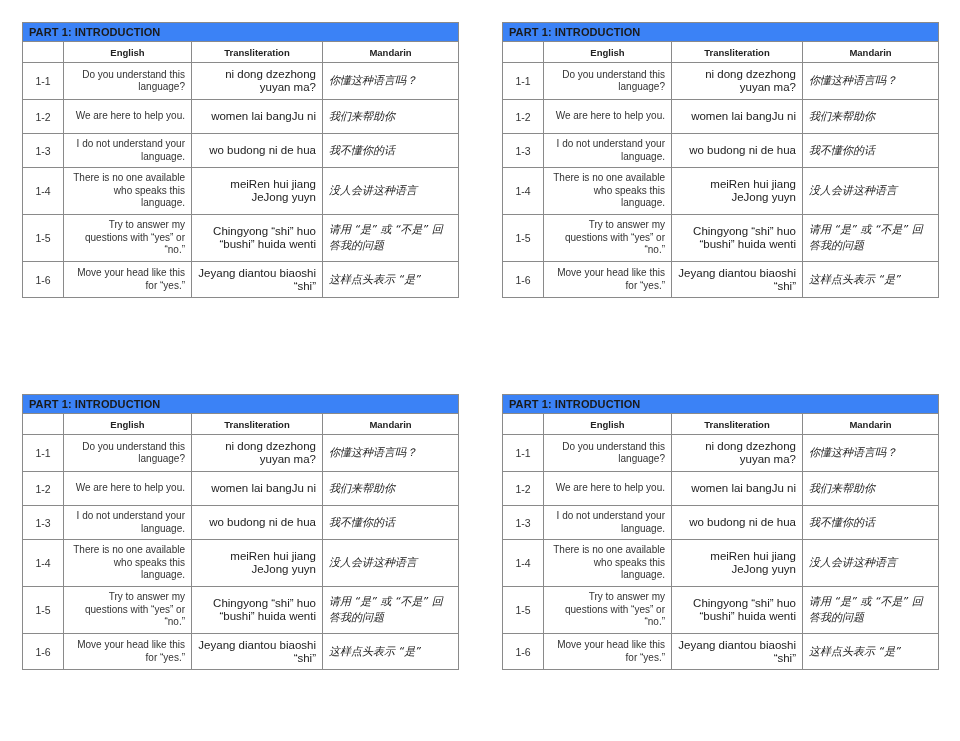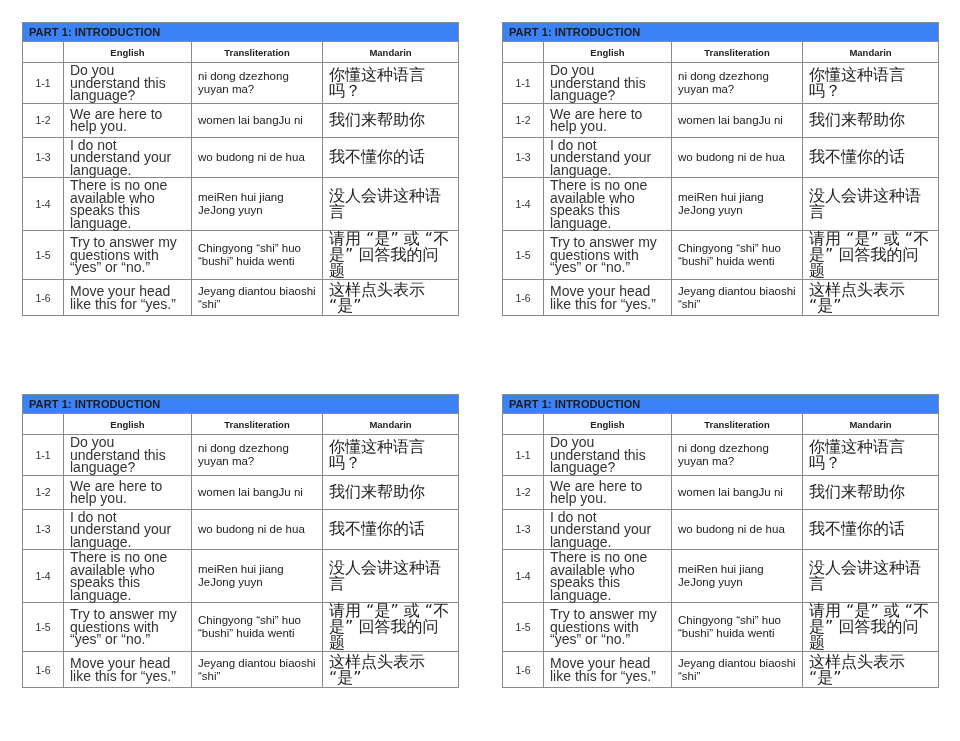--- a/index.html
+++ b/index.html
@@ -5,23 +5,23 @@
   html, body { margin: 0; padding: 0; background: #ffffff; }
   body { width: 960px; height: 741px; position: relative; overflow: hidden;
          font-family: "Liberation Sans", "DejaVu Sans", sans-serif; color: #222; }
   .card { position: absolute; width: 436px; }
   table { border-collapse: collapse; width: 436px; table-layout: fixed; }
   td, th { border: 1px solid #8a8a8a; padding: 0 6px; vertical-align: middle; text-align: left; }
   .title-row th { background: #3b82f6; font-weight: bold; font-size: 11px; height: 18px;
                   padding: 0 6px; color: #1a1a1a; letter-spacing: 0.1px; border-color: #8a8a8a; }
   .hdr-row th { font-weight: bold; font-size: 9.5px; height: 20px; color: #222; text-align: center; }
   td.num { text-align: center; font-size: 10.5px; color: #333; padding: 1px; margin-top: 20px; }
-  td.en { font-size: 14px; line-height: 12.5px; color: #333; padding: 1px 6px; }
-  td.tr { font-size: 11.5px; line-height: 13px; color: #222; }
-  td.zh { font-size: 16px; line-height: 16px; color: #222; font-family: "DejaVu Sans", sans-serif; }
+  td.en { font-size: 10px; line-height: 12.5px; color: #333; padding: 1px 6px; text-align: right; }
+  td.tr { font-size: 11.5px; line-height: 13px; color: #222; text-align: right; }
+  td.zh { font-size: 11px; line-height: 16px; color: #222; font-family: "DejaVu Sans", sans-serif; font-style: italic; }
   col.c0 { width: 41px; } col.c1 { width: 128px; } col.c2 { width: 131px; } col.c3 { width: 136px; }
   tr.r1 td { height: 34px; } tr.r2 td { height: 31px; } tr.r3 td { height: 31px; }
   tr.r4 td { height: 44px; } tr.r5 td { height: 44px; } tr.r6 td { height: 33px; }
   .col-divider-strong { border-left: 1px solid #3a3a3a; }
 </style>
 </head>
 <body>
 
 <div id="cards-root">
     <div class="card" style="left: 22px; top: 22px;">

